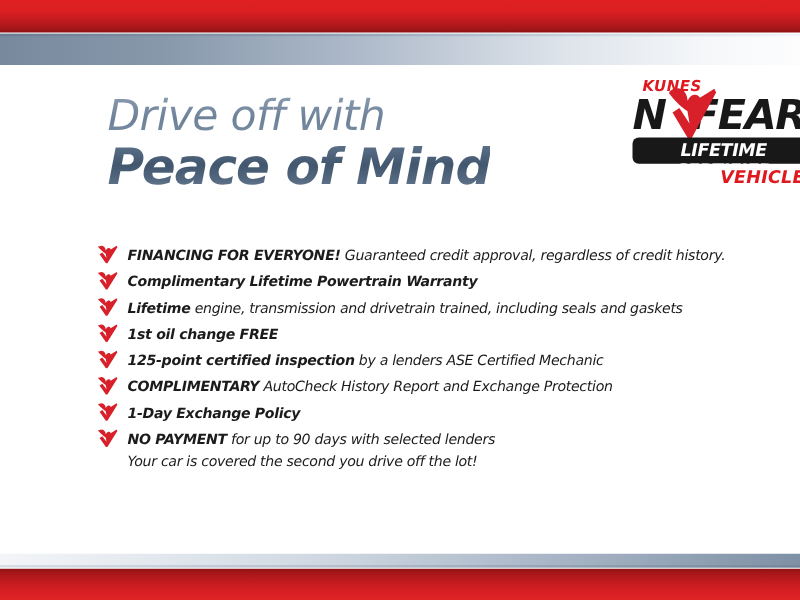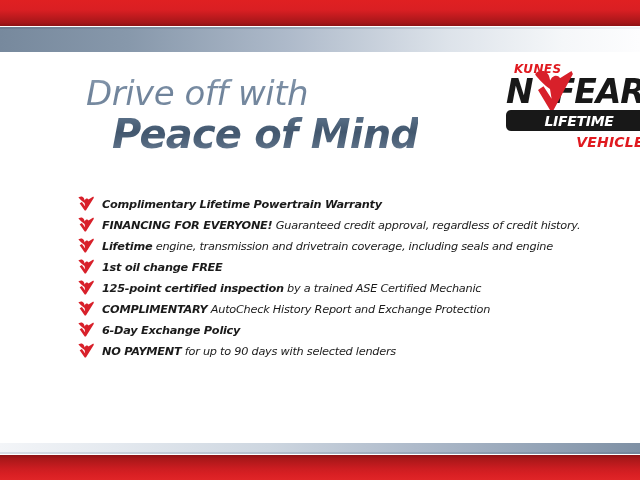--- a/index.html
+++ b/index.html
@@ -84,21 +84,20 @@
     -webkit-text-fill-color: transparent;
     display: block;
   }
   .headline-line2 {
     font-family: "DejaVu Sans", sans-serif;
     font-style: italic;
     font-weight: bold;
     font-size: 40px;
     letter-spacing: -0.8px;
     margin-top: 4px;
-    margin-left: 26px;
     background: linear-gradient(to bottom, #5e748c 0%, #42576e 45%, #54687f 75%, #6f8298 100%);
     -webkit-background-clip: text;
     background-clip: text;
     color: #485d74;
     -webkit-text-fill-color: transparent;
     display: block;
   }
 
   
   .logo {
@@ -242,71 +241,72 @@
     </div>
     <span class="logo-vehicles">VEHICLES</span>
   </div>
 
   <div class="bullets">
 
     <div class="bullet-row">
       <svg class="bullet-icon" viewBox="0 0 34 30">
         <path d="M2.6 2.2 C5.6 0.2 9.9 1.0 11.8 4.4 C12.5 5.7 13.0 7.2 13.2 8.8 C14.1 6.9 15.2 5.7 16.6 5.2 C18.4 4.6 20.2 5.3 21.0 6.8 L21.0 7.0 L30.6 1.0 L31.8 3.4 L15.8 29.2 L13.4 29.2 L3.3 14.6 L7.8 11.8 L14.4 20.8 L13.1 13.8 C10.8 12.5 8.7 10.8 6.7 8.9 C4.5 6.8 2.5 4.6 1.2 3.0 C0.7 2.2 1.3 1.5 2.6 2.2 Z" fill="#d8202a"></path>
       </svg>
+      <div class="bullet-text"><span class="b">FINANCING FOR EVERYONE!</span><span> Guaranteed credit approval, regardless of credit history.</span></div>
+    </div>
+
+    <div class="bullet-row">
+      <svg class="bullet-icon" viewBox="0 0 34 30">
+        <path d="M2.6 2.2 C5.6 0.2 9.9 1.0 11.8 4.4 C12.5 5.7 13.0 7.2 13.2 8.8 C14.1 6.9 15.2 5.7 16.6 5.2 C18.4 4.6 20.2 5.3 21.0 6.8 L21.0 7.0 L30.6 1.0 L31.8 3.4 L15.8 29.2 L13.4 29.2 L3.3 14.6 L7.8 11.8 L14.4 20.8 L13.1 13.8 C10.8 12.5 8.7 10.8 6.7 8.9 C4.5 6.8 2.5 4.6 1.2 3.0 C0.7 2.2 1.3 1.5 2.6 2.2 Z" fill="#d8202a"></path>
+      </svg>
       <div class="bullet-text"><span class="b">Complimentary Lifetime Powertrain Warranty</span><span></span></div>
     </div>
 
     <div class="bullet-row">
       <svg class="bullet-icon" viewBox="0 0 34 30">
         <path d="M2.6 2.2 C5.6 0.2 9.9 1.0 11.8 4.4 C12.5 5.7 13.0 7.2 13.2 8.8 C14.1 6.9 15.2 5.7 16.6 5.2 C18.4 4.6 20.2 5.3 21.0 6.8 L21.0 7.0 L30.6 1.0 L31.8 3.4 L15.8 29.2 L13.4 29.2 L3.3 14.6 L7.8 11.8 L14.4 20.8 L13.1 13.8 C10.8 12.5 8.7 10.8 6.7 8.9 C4.5 6.8 2.5 4.6 1.2 3.0 C0.7 2.2 1.3 1.5 2.6 2.2 Z" fill="#d8202a"></path>
       </svg>
-      <div class="bullet-text"><span class="b">FINANCING FOR EVERYONE!</span><span> Guaranteed credit approval, regardless of credit history.</span></div>
-    </div>
-
-    <div class="bullet-row">
-      <svg class="bullet-icon" viewBox="0 0 34 30">
-        <path d="M2.6 2.2 C5.6 0.2 9.9 1.0 11.8 4.4 C12.5 5.7 13.0 7.2 13.2 8.8 C14.1 6.9 15.2 5.7 16.6 5.2 C18.4 4.6 20.2 5.3 21.0 6.8 L21.0 7.0 L30.6 1.0 L31.8 3.4 L15.8 29.2 L13.4 29.2 L3.3 14.6 L7.8 11.8 L14.4 20.8 L13.1 13.8 C10.8 12.5 8.7 10.8 6.7 8.9 C4.5 6.8 2.5 4.6 1.2 3.0 C0.7 2.2 1.3 1.5 2.6 2.2 Z" fill="#d8202a"></path>
-      </svg>
-      <div class="bullet-text"><span class="b">Lifetime</span><span> engine, transmission and drivetrain coverage, including seals and engine</span></div>
+      <div class="bullet-text"><span class="b">Lifetime</span><span> engine, transmission and drivetrain trained, including seals and gaskets</span></div>
     </div>
 
     <div class="bullet-row">
       <svg class="bullet-icon" viewBox="0 0 34 30">
         <path d="M2.6 2.2 C5.6 0.2 9.9 1.0 11.8 4.4 C12.5 5.7 13.0 7.2 13.2 8.8 C14.1 6.9 15.2 5.7 16.6 5.2 C18.4 4.6 20.2 5.3 21.0 6.8 L21.0 7.0 L30.6 1.0 L31.8 3.4 L15.8 29.2 L13.4 29.2 L3.3 14.6 L7.8 11.8 L14.4 20.8 L13.1 13.8 C10.8 12.5 8.7 10.8 6.7 8.9 C4.5 6.8 2.5 4.6 1.2 3.0 C0.7 2.2 1.3 1.5 2.6 2.2 Z" fill="#d8202a"></path>
       </svg>
       <div class="bullet-text"><span class="b">1st oil change FREE</span><span></span></div>
     </div>
 
     <div class="bullet-row">
       <svg class="bullet-icon" viewBox="0 0 34 30">
         <path d="M2.6 2.2 C5.6 0.2 9.9 1.0 11.8 4.4 C12.5 5.7 13.0 7.2 13.2 8.8 C14.1 6.9 15.2 5.7 16.6 5.2 C18.4 4.6 20.2 5.3 21.0 6.8 L21.0 7.0 L30.6 1.0 L31.8 3.4 L15.8 29.2 L13.4 29.2 L3.3 14.6 L7.8 11.8 L14.4 20.8 L13.1 13.8 C10.8 12.5 8.7 10.8 6.7 8.9 C4.5 6.8 2.5 4.6 1.2 3.0 C0.7 2.2 1.3 1.5 2.6 2.2 Z" fill="#d8202a"></path>
       </svg>
-      <div class="bullet-text"><span class="b">125-point certified inspection</span><span> by a trained ASE Certified Mechanic</span></div>
+      <div class="bullet-text"><span class="b">125-point certified inspection</span><span> by a lenders ASE Certified Mechanic</span></div>
     </div>
 
     <div class="bullet-row">
       <svg class="bullet-icon" viewBox="0 0 34 30">
         <path d="M2.6 2.2 C5.6 0.2 9.9 1.0 11.8 4.4 C12.5 5.7 13.0 7.2 13.2 8.8 C14.1 6.9 15.2 5.7 16.6 5.2 C18.4 4.6 20.2 5.3 21.0 6.8 L21.0 7.0 L30.6 1.0 L31.8 3.4 L15.8 29.2 L13.4 29.2 L3.3 14.6 L7.8 11.8 L14.4 20.8 L13.1 13.8 C10.8 12.5 8.7 10.8 6.7 8.9 C4.5 6.8 2.5 4.6 1.2 3.0 C0.7 2.2 1.3 1.5 2.6 2.2 Z" fill="#d8202a"></path>
       </svg>
       <div class="bullet-text"><span class="b">COMPLIMENTARY</span><span> AutoCheck History Report and Exchange Protection</span></div>
     </div>
 
     <div class="bullet-row">
       <svg class="bullet-icon" viewBox="0 0 34 30">
         <path d="M2.6 2.2 C5.6 0.2 9.9 1.0 11.8 4.4 C12.5 5.7 13.0 7.2 13.2 8.8 C14.1 6.9 15.2 5.7 16.6 5.2 C18.4 4.6 20.2 5.3 21.0 6.8 L21.0 7.0 L30.6 1.0 L31.8 3.4 L15.8 29.2 L13.4 29.2 L3.3 14.6 L7.8 11.8 L14.4 20.8 L13.1 13.8 C10.8 12.5 8.7 10.8 6.7 8.9 C4.5 6.8 2.5 4.6 1.2 3.0 C0.7 2.2 1.3 1.5 2.6 2.2 Z" fill="#d8202a"></path>
       </svg>
-      <div class="bullet-text"><span class="b">6-Day Exchange Policy</span><span></span></div>
+      <div class="bullet-text"><span class="b">1-Day Exchange Policy</span><span></span></div>
     </div>
 
     <div class="bullet-row">
       <svg class="bullet-icon" viewBox="0 0 34 30">
         <path d="M2.6 2.2 C5.6 0.2 9.9 1.0 11.8 4.4 C12.5 5.7 13.0 7.2 13.2 8.8 C14.1 6.9 15.2 5.7 16.6 5.2 C18.4 4.6 20.2 5.3 21.0 6.8 L21.0 7.0 L30.6 1.0 L31.8 3.4 L15.8 29.2 L13.4 29.2 L3.3 14.6 L7.8 11.8 L14.4 20.8 L13.1 13.8 C10.8 12.5 8.7 10.8 6.7 8.9 C4.5 6.8 2.5 4.6 1.2 3.0 C0.7 2.2 1.3 1.5 2.6 2.2 Z" fill="#d8202a"></path>
       </svg>
       <div class="bullet-text"><span class="b">NO PAYMENT</span><span> for up to 90 days with selected lenders</span></div>
     </div>
 
+    <div class="bullet-sub">Your car is covered the second you drive off the lot!</div>
 
   </div>
 
   <div class="bar-gray-bottom"></div>
   <div class="bar-red-bottom"></div>
 
 </div>
 
 </body></html>

